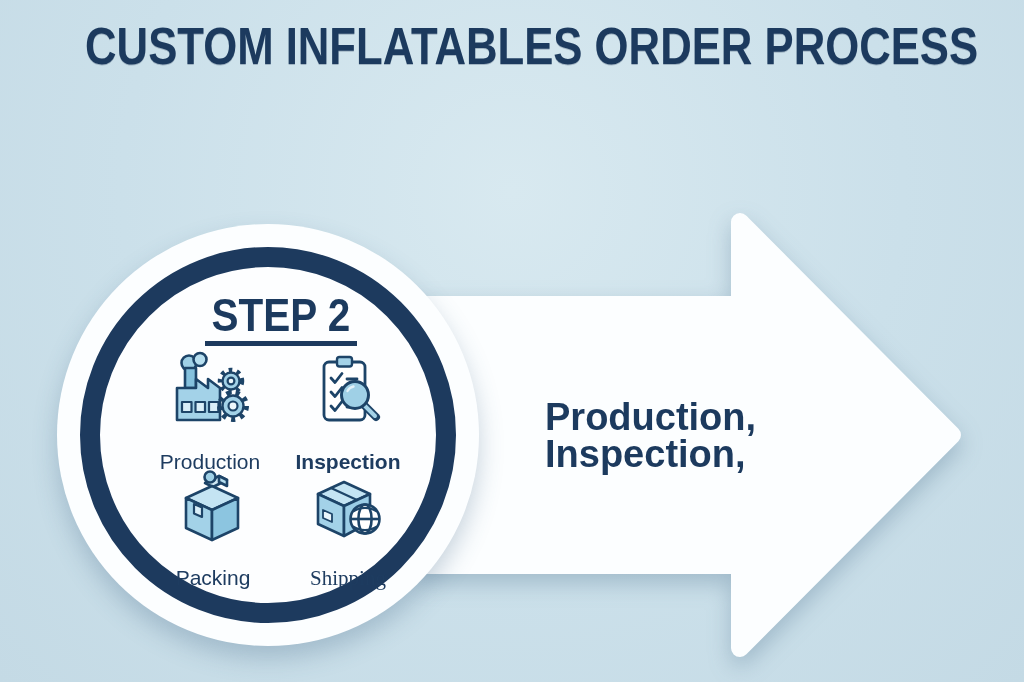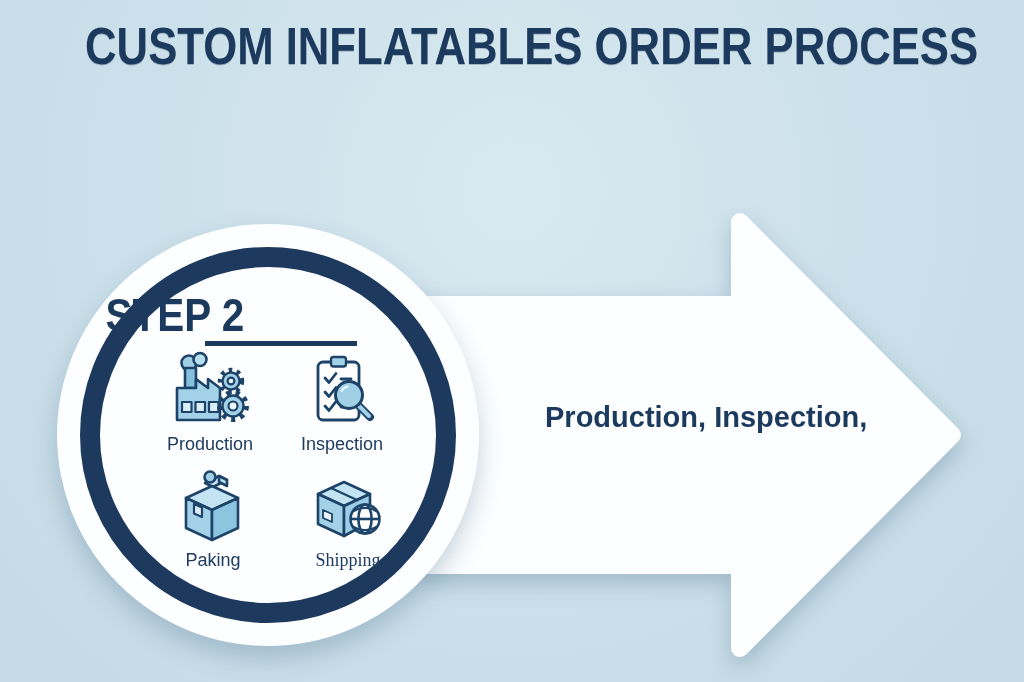--- a/index.html
+++ b/index.html
@@ -45,21 +45,21 @@
     stroke: #fcfeff;
     stroke-width: 18;
     stroke-linejoin: round;
     filter: drop-shadow(0 9px 11px rgba(62, 98, 128, 0.30));
   }
   .arrow-caption {
     position: absolute;
     left: 545px; top: 399px;
     width: 360px;
     color: #1c3a5e;
-    font-size: 29px;
+    font-size: 38px;
     font-weight: bold;
     line-height: 37px;
     text-align: left;
   }
 
   
   .circle-halo {
     position: absolute;
     left: 57px; top: 224px;
     width: 422px; height: 422px;
@@ -73,21 +73,21 @@
     width: 376px; height: 376px;
     box-sizing: border-box;
     border: 20px solid #1d3a5e;
     border-radius: 50%;
     background: #fdfeff;
   }
   .step-heading {
     position: absolute;
     left: 96px; top: 292px;
     width: 370px;
-    text-align: left;
+    text-align: center;
   }
   .step-heading-text {
     display: inline-block;
     transform: scaleX(0.88);
     transform-origin: 50% 50%;
     font-size: 46px;
     font-weight: bold;
     color: #1c3a5e;
     line-height: 46px;
     white-space: nowrap;
@@ -100,26 +100,26 @@
   }
 
   
   .icon-cell {
     position: absolute;
     width: 130px;
     text-align: center;
   }
   .icon-cell svg { display: block; margin: 0 auto; }
   .cell-production { left: 145px; top: 350px; }
-  .cell-inspection { left: 277px; top: 352px; }
+  .cell-inspection { left: 283px; top: 352px; font-weight: bold; }
   .cell-packing    { left: 148px; top: 464px; }
   .cell-shipping   { left: 283px; top: 466px; font-family: Liberation Serif, serif; }
   .icon-label {
-    margin-top: 6px;
-    font-size: 18px;
+    margin-top: 22px;
+    font-size: 21px;
     color: #1e3c60;
     white-space: nowrap;
   }
 </style>
 </head>
 <body>
 
 <div class="stage">
 
   <svg class="arrow-svg" viewBox="0 0 1024 682" aria-hidden="true">
@@ -201,21 +201,21 @@
 
         <polygon points="12,34 38,22 64,34 38,46" fill="#c4e4f3"></polygon>
 
         <polygon points="12,34 38,46 38,76 12,64" fill="#a3d2e8"></polygon>
 
         <polygon points="38,46 64,34 64,64 38,76" fill="#8cc5e0"></polygon>
 
         <polygon points="20,40 28,43.5 28,53 20,49.5" fill="#d9eef8" stroke-width="2.2"></polygon>
       </g>
     </svg>
-    <div class="icon-label">Paking</div>
+    <div class="icon-label">Packing</div>
   </div>
 
   <div class="icon-cell cell-shipping">
     <svg width="80" height="78" viewBox="0 0 80 78" aria-hidden="true">
       <g stroke="#1d4468" stroke-width="2.6" stroke-linejoin="round" stroke-linecap="round">
 
         <polygon points="10,28 36,16 62,28 36,40" fill="#c4e4f3"></polygon>
         <polygon points="10,28 36,40 36,70 10,58" fill="#a3d2e8"></polygon>
         <polygon points="36,40 62,28 62,56 36,70" fill="#9bcde6"></polygon>
         <line x1="23" y1="22" x2="49" y2="34" stroke-width="2.2"></line>

